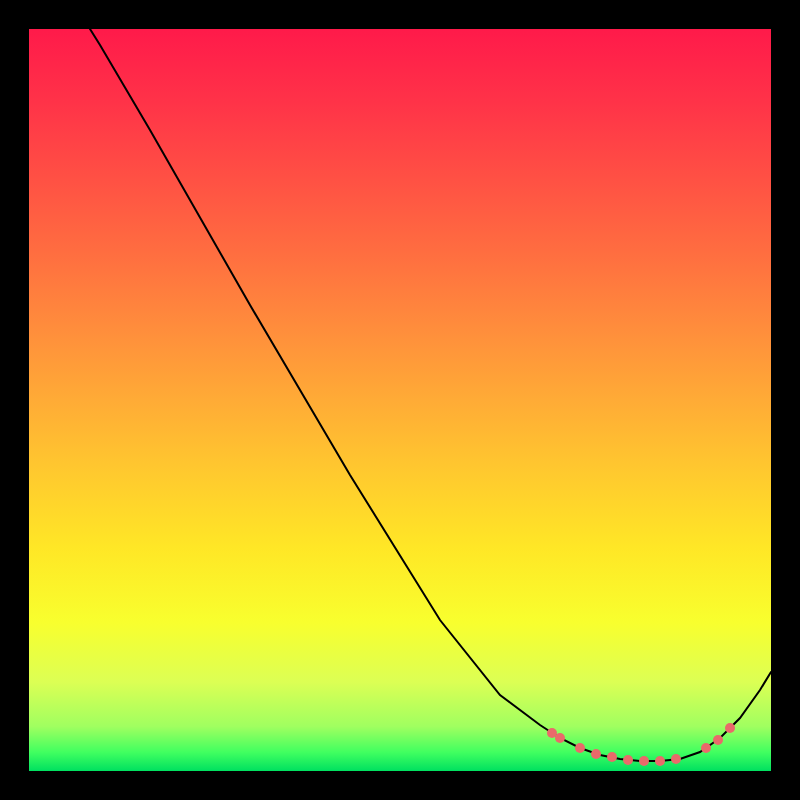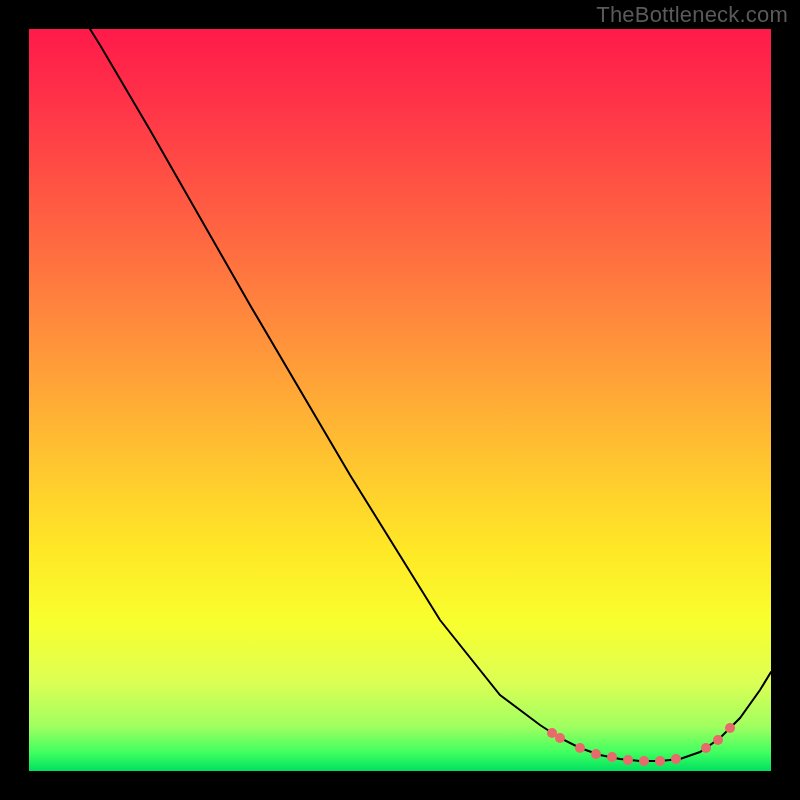--- a/index.html
+++ b/index.html
@@ -27,21 +27,20 @@
     letter-spacing: 0.2px;
   }
   svg {
     display: block;
   }
 </style>
 </head>
 <body>
 
 <div class="chart-container">
-  <div class="watermark">TheBottleneck.com</div>
   <svg id="chart-svg" width="800" height="800" viewBox="0 0 800 800">
     <defs>
       <linearGradient id="bg-grad" x1="0" y1="0" x2="0" y2="1">
           <stop offset="0%" stop-color="#ff1a4a"></stop>
           <stop offset="10%" stop-color="#ff3348"></stop>
           <stop offset="20%" stop-color="#ff5044"></stop>
           <stop offset="30%" stop-color="#ff6d40"></stop>
           <stop offset="40%" stop-color="#ff8c3c"></stop>
           <stop offset="50%" stop-color="#ffab36"></stop>
           <stop offset="60%" stop-color="#ffca2e"></stop>

